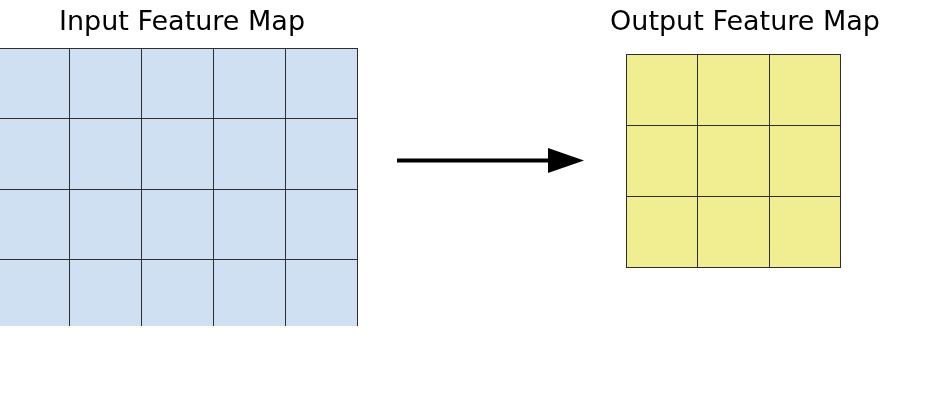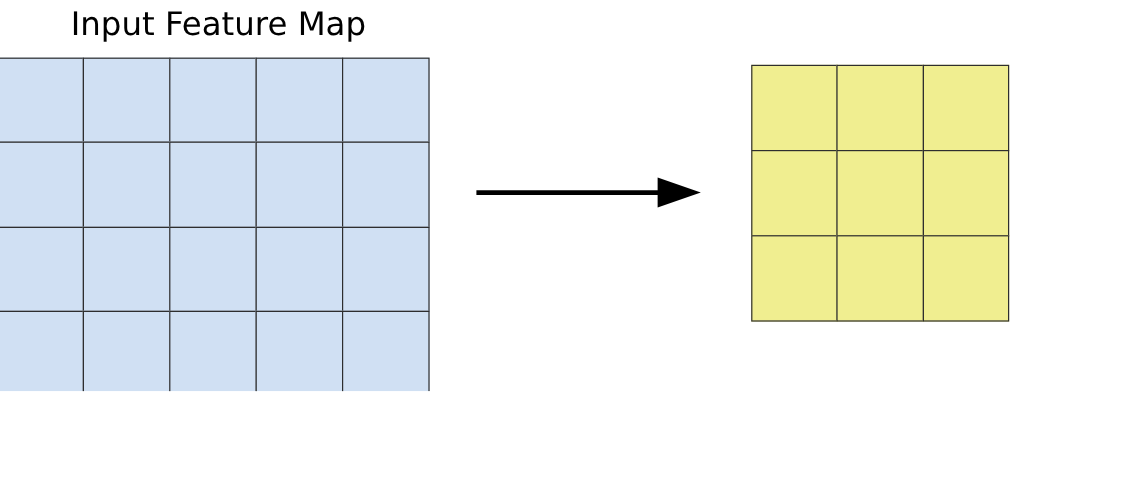--- a/index.html
+++ b/index.html
@@ -117,20 +117,21 @@
       <div class="cell cell-input" style="background: rgb(208, 224, 243); border-color: rgb(46, 46, 46);"></div>
     </div>
 
   <div id="arrow">
     <svg width="200" height="42" viewBox="0 0 200 42" xmlns="http://www.w3.org/2000/svg">
       <line x1="5" y1="20.5" x2="158" y2="20.5" stroke="#000000" stroke-width="4"></line>
       <polygon points="156,8 192,20.5 156,33" fill="#000000"></polygon>
     </svg>
   </div>
 
+  <div class="title" id="output-title">Output Feature Map</div>
 
   <div class="grid" id="output-grid">
       <div class="cell cell-output" style="background: rgb(240, 238, 144); border-color: rgb(46, 46, 46);"></div>
       <div class="cell cell-output" style="background: rgb(240, 238, 144); border-color: rgb(46, 46, 46);"></div>
       <div class="cell cell-output" style="background: rgb(240, 238, 144); border-color: rgb(46, 46, 46);"></div>
       <div class="cell cell-output" style="background: rgb(240, 238, 144); border-color: rgb(46, 46, 46);"></div>
       <div class="cell cell-output" style="background: rgb(240, 238, 144); border-color: rgb(46, 46, 46);"></div>
       <div class="cell cell-output" style="background: rgb(240, 238, 144); border-color: rgb(46, 46, 46);"></div>
       <div class="cell cell-output" style="background: rgb(240, 238, 144); border-color: rgb(46, 46, 46);"></div>
       <div class="cell cell-output" style="background: rgb(240, 238, 144); border-color: rgb(46, 46, 46);"></div>

